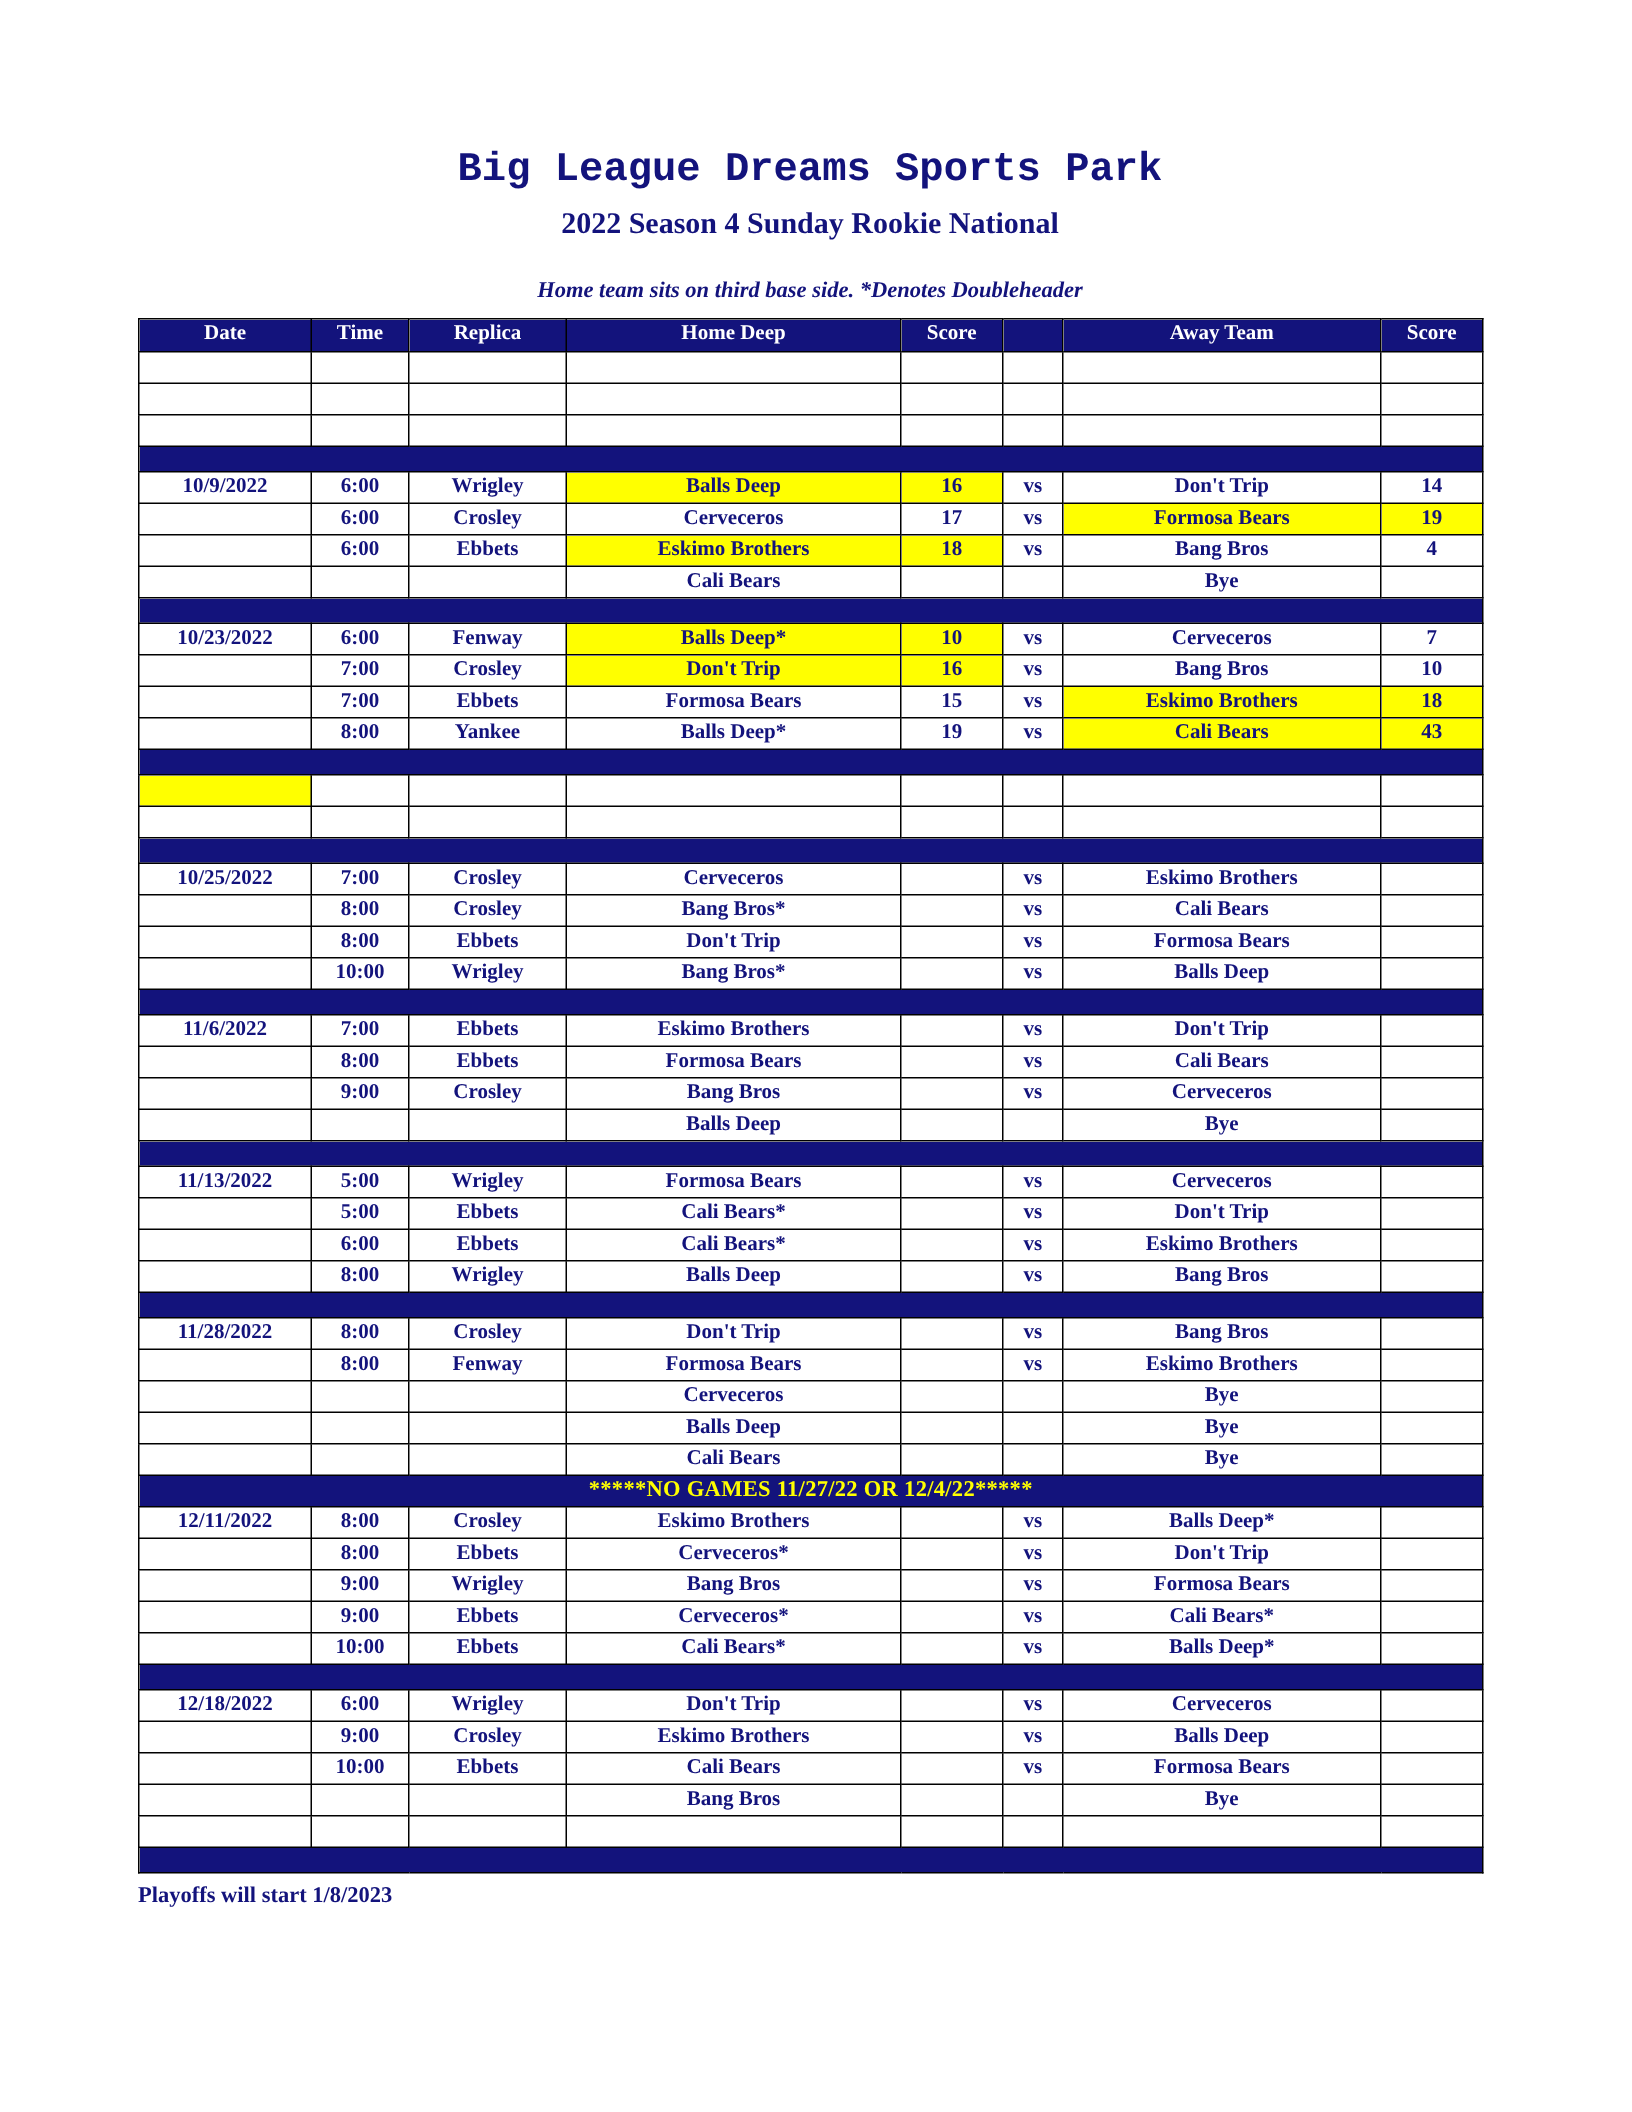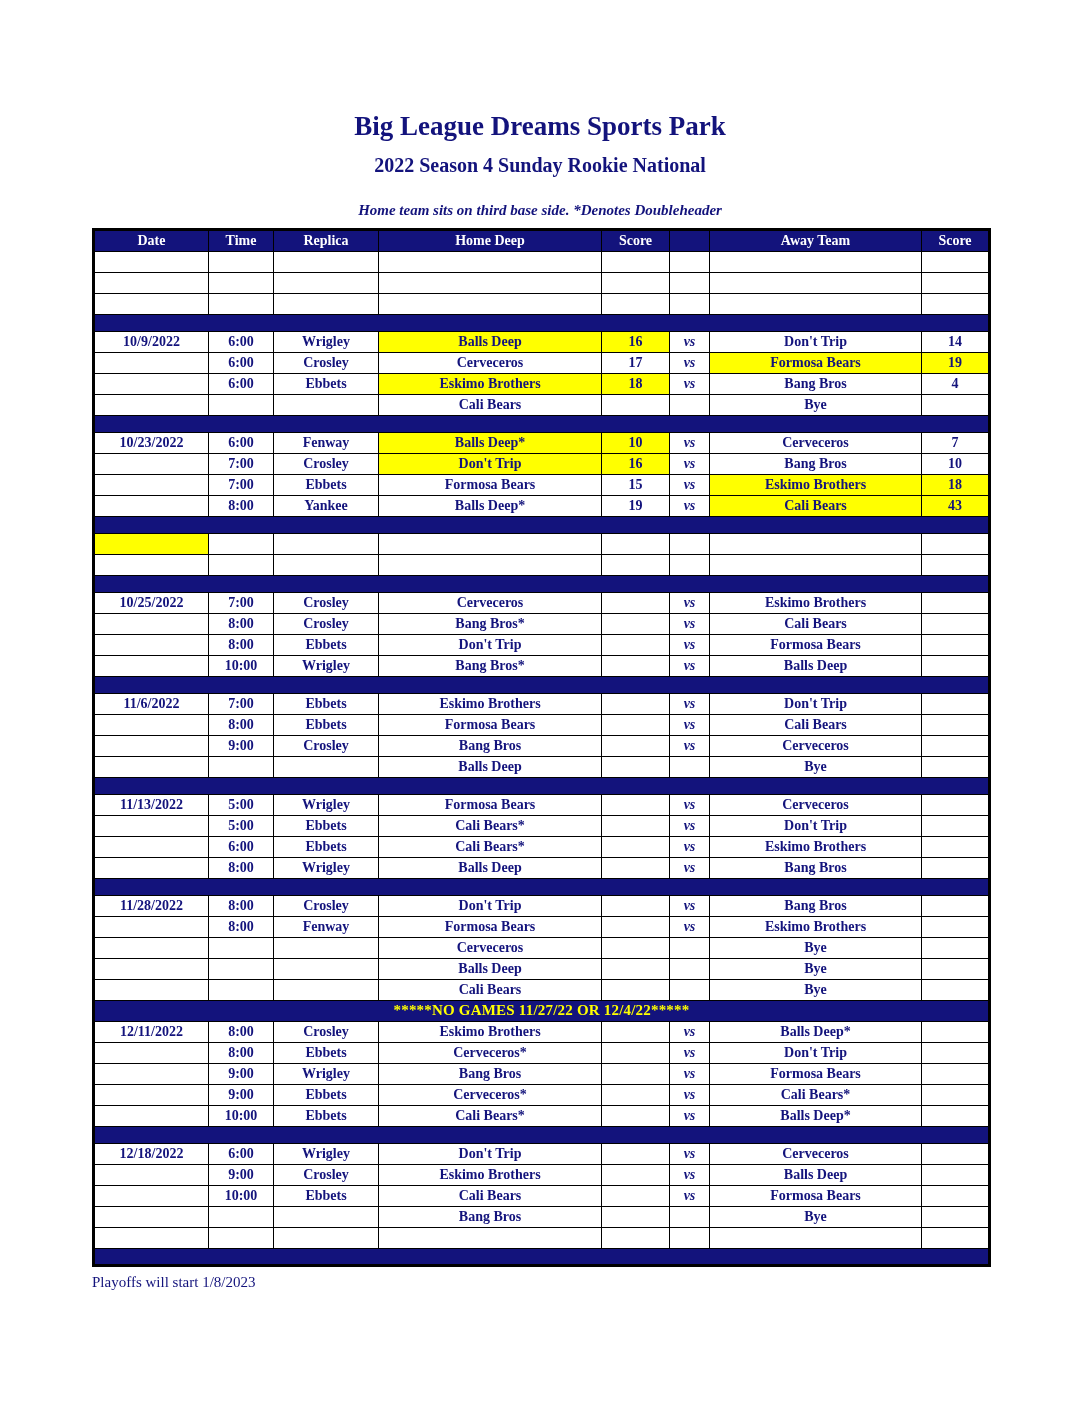--- a/index.html
+++ b/index.html
@@ -3,39 +3,39 @@
 <meta charset="utf-8">
 <style>
   :root { --navy:#13137C; --yellow:#FFFF00; --ink:#13137C; }
   * { box-sizing:border-box; }
   body { margin:0; background:#ffffff; }
   .page {
     width:1088px; height:1408px; background:#fff; position:relative;
     font-family:"Liberation Serif", serif; color:var(--ink);
   }
   .titles { width:896px; margin:0 0 0 92px; padding-top:100px; text-align:center; }
-  .title-main { font-size:27px; font-weight:bold; margin:12px; line-height:1.1; }
+  .title-main { font-size:27px; font-weight:bold; margin:0; line-height:1.1;font-family:Liberation Mono, monospace; }
   .title-sub  { font-size:20px; font-weight:bold; margin:8px 0 0; line-height:1.1; }
   .title-note { font-size:15px; font-weight:bold; font-style:italic; margin-top:26px; }
   table.sched {
     border-collapse:collapse; table-layout:fixed;
     width:896px; margin:9px 0 0 92px;
-    border:3px solid #000000;
+    border:1px solid #000000;
   }
   .sched th, .sched td {
     border:1px solid #000; height:21px; padding:0 2px;
     font-size:14px; font-weight:bold; text-align:center;
     white-space:nowrap; overflow:hidden; color:var(--ink);
   }
   .sched thead th { background:var(--navy); color:#ffffff; height:22px; }
   tr.sep td { background:var(--navy); height:17px; }
   tr.notice td { background:var(--navy); color:var(--yellow); font-size:15px; letter-spacing:.2px; }
   td.hl { background:var(--yellow); }
-  td.vs { font-style:italic; }
-  .footer-note { width:896px; margin:7px 0 0 92px; font-size:15px; font-weight:normal; }
+  td.vs { }
+  .footer-note { width:896px; margin:7px 0 0 92px; font-size:15px; font-weight:bold; }
 </style>
 </head>
 <body>
 
 <div class="page">
   <div class="titles">
     <div class="title-main">Big League Dreams Sports Park</div>
     <div class="title-sub">2022 Season 4 Sunday Rookie National</div>
     <div class="title-note">Home team sits on third base side.  *Denotes Doubleheader</div>
   </div>

